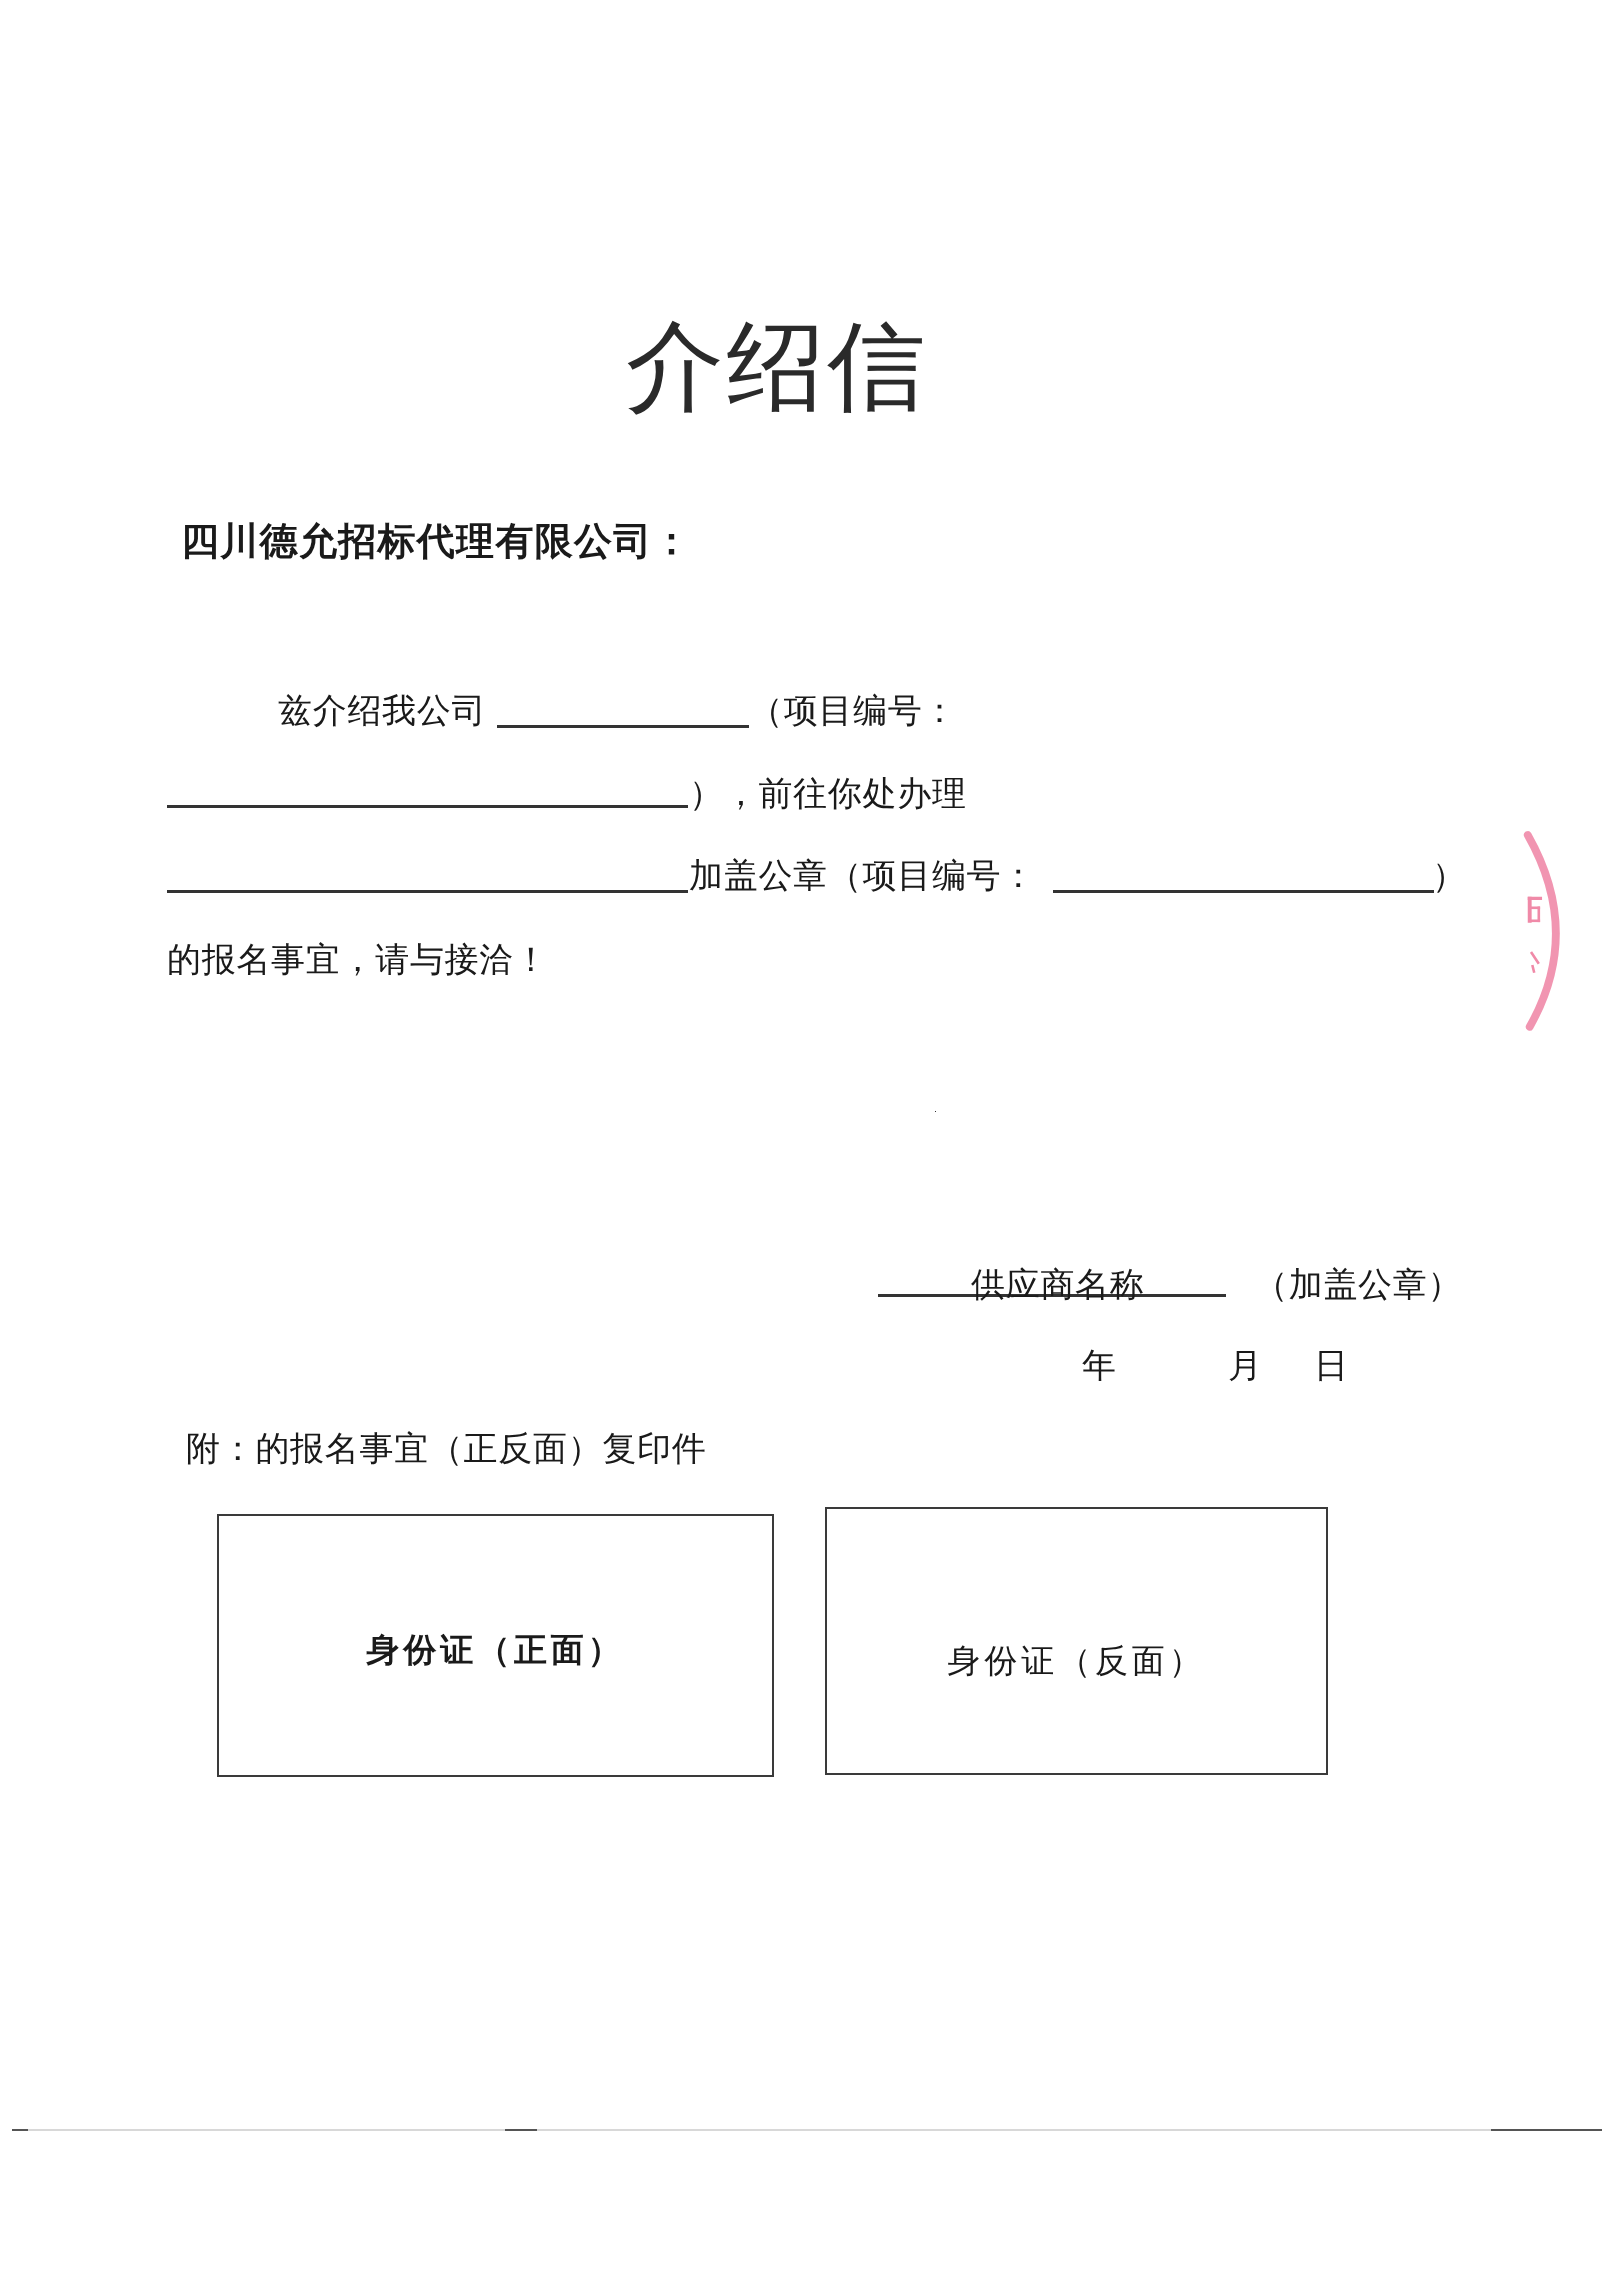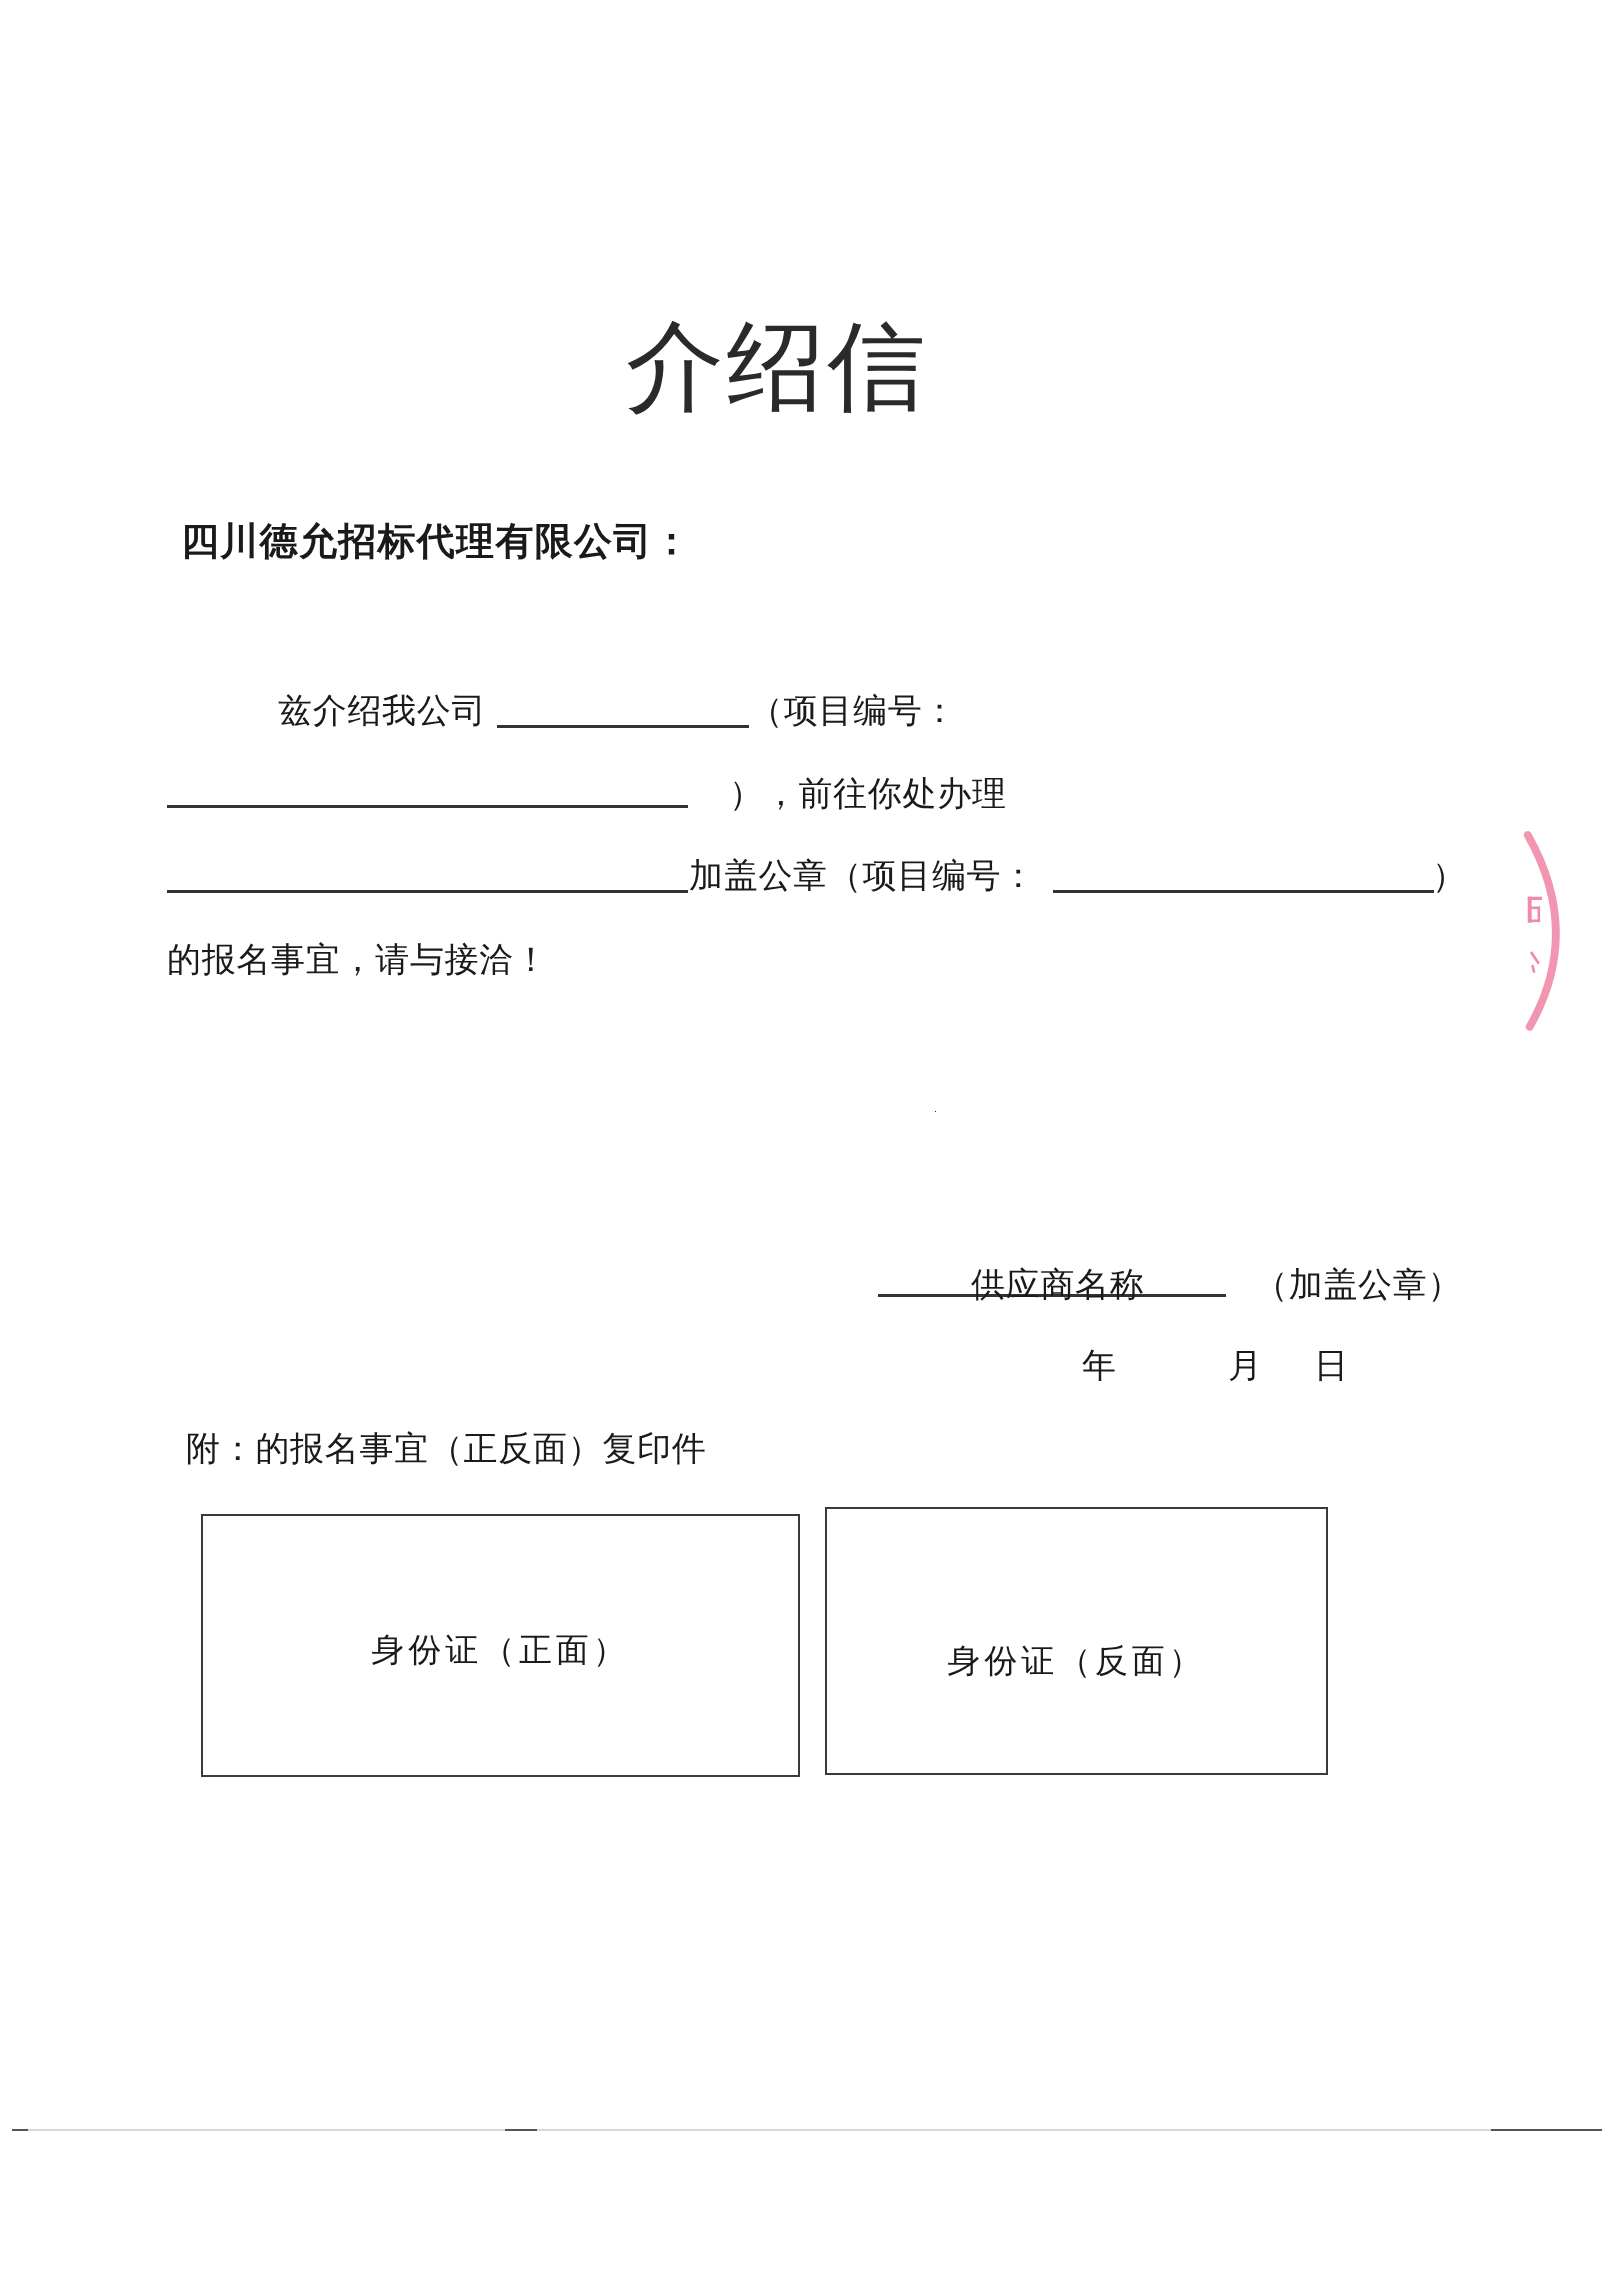--- a/index.html
+++ b/index.html
@@ -26,21 +26,21 @@
 
 <div class="abs title">介绍信</div>
 
 <div class="abs addressee">四川德允招标代理有限公司：</div>
 
 <div class="abs body-text" style="left:278px; top:689px;">兹介绍我公司</div>
 <div class="uline" style="left:497px; top:725px; width:252px;"></div>
 <div class="abs body-text" style="left:749px; top:689px;">（项目编号：</div>
 
 <div class="uline" style="left:167px; top:805px; width:521px;"></div>
-<div class="abs body-text" style="left:729px; top:772px;">），前往你处办理</div>
+<div class="abs body-text" style="left:689px; top:772px;">），前往你处办理</div>
 
 <div class="uline" style="left:167px; top:890px; width:521px;"></div>
 <div class="abs body-text" style="left:689px; top:854px;">加盖公章（项目编号：</div>
 <div class="uline" style="left:1053px; top:890px; width:381px;"></div>
 <div class="abs body-text" style="left:1432px; top:854px;">）</div>
 
 <div class="abs body-text" style="left:167px; top:938px;">的报名事宜，请与接洽！</div>
 
 <svg class="stamp" viewBox="0 0 180 320">
   <path d="M 115 10 Q 200 160 118 305" fill="none" stroke="#f08aa8" stroke-width="12" stroke-linecap="round" opacity="0.9"></path>
@@ -57,21 +57,21 @@
 <div class="uline" style="left:878px; top:1294px; width:348px;"></div>
 <div class="abs body-text" style="left:971px; top:1263px;">供应商名称</div>
 <div class="abs body-text" style="left:1254px; top:1263px;">（加盖公章）</div>
 
 <div class="abs body-text" style="left:1082px; top:1344px;">年</div>
 <div class="abs body-text" style="left:1228px; top:1344px;">月</div>
 <div class="abs body-text" style="left:1314px; top:1344px;">日</div>
 
 <div class="abs body-text" style="left:186px; top:1427px;">附：的报名事宜（正反面）复印件</div>
 
-<div class="box" style="left:201px; top:1514px; width:599px; height:263px;">
+<div class="box" style="left:217px; top:1514px; width:557px; height:263px;font-weight:bold;">
   <div class="box-label" style="top:112px;">身份证（正面）</div>
 </div>
 <div class="box" style="left:825px; top:1507px; width:503px; height:268px;">
   <div class="box-label" style="top:130px;">身份证（反面）</div>
 </div>
 
 <div class="bottom-line"></div>
 
 
 </body></html>

